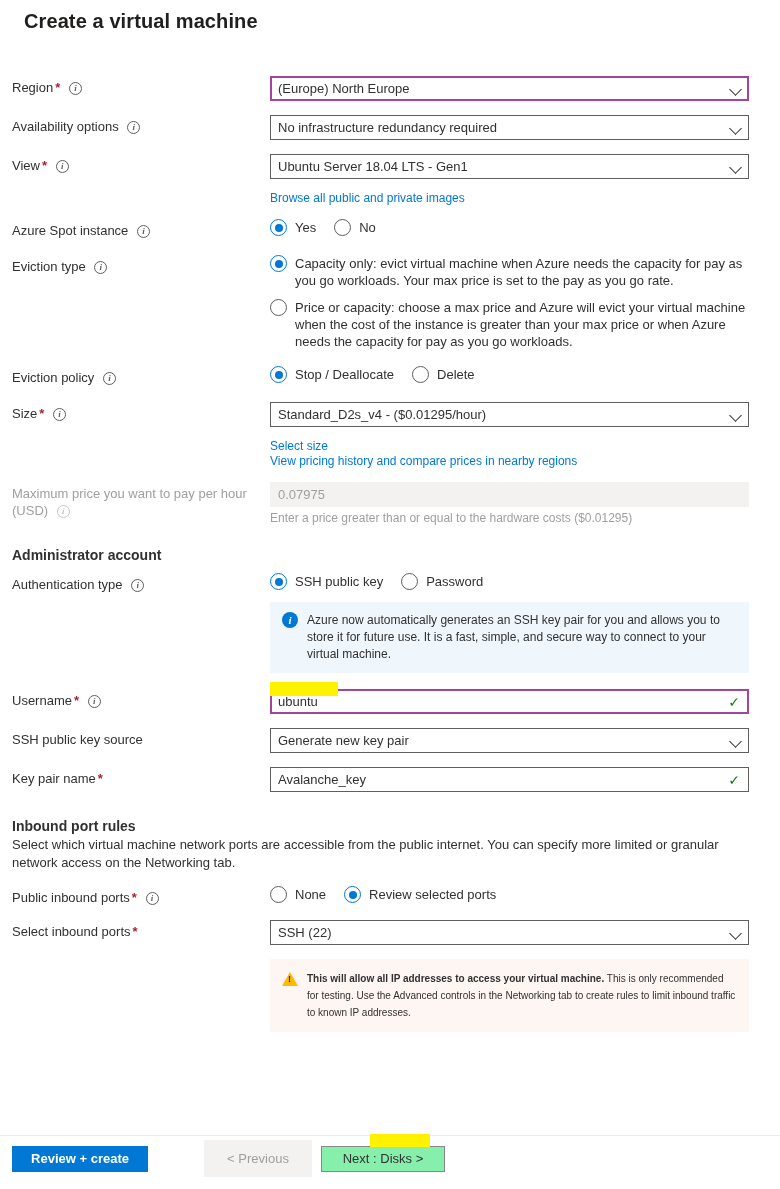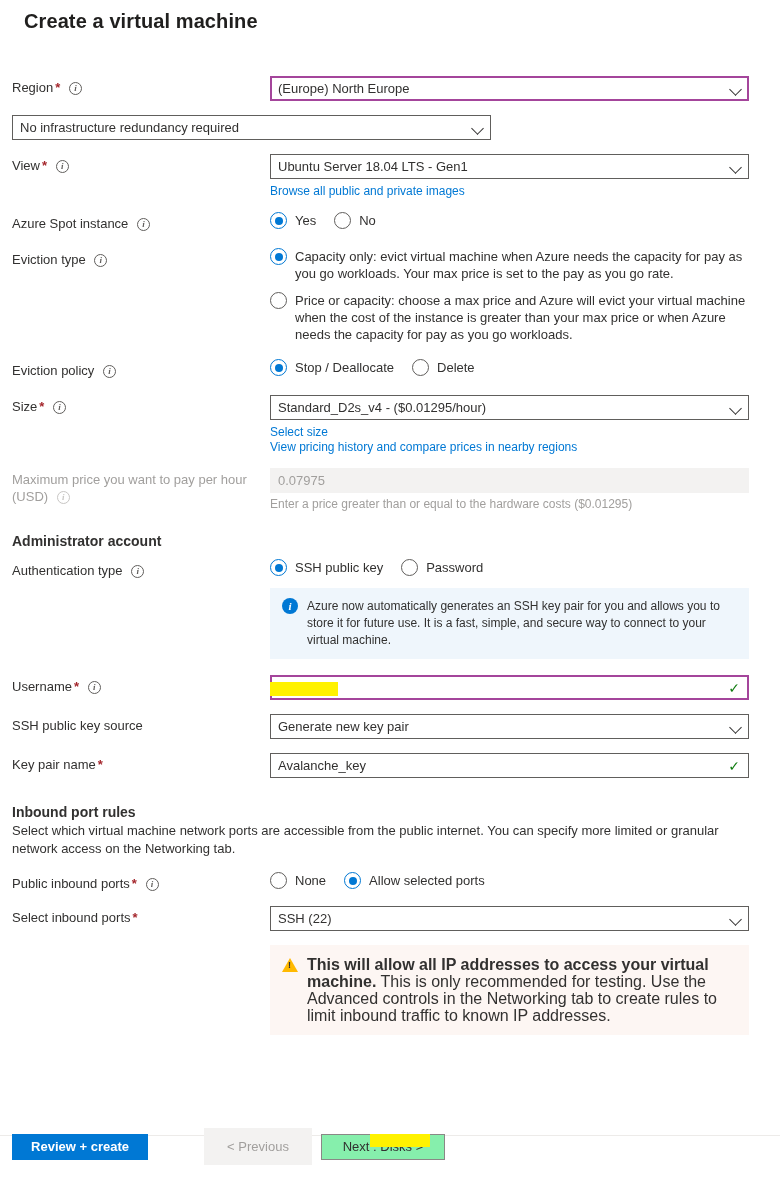--- a/index.html
+++ b/index.html
@@ -93,21 +93,21 @@
   .textbox.disabled {
     background: #f3f2f1;
     border-color: #f3f2f1;
     color: #a19f9d;
   }
   .link {
     color: #0078d4;
     font-size: 12px;
     text-decoration: none;
     display: inline-block;
-    margin-top: 5px;
+    margin-top: 12px;
     cursor: pointer;
   }
   .hint {
     color: #a19f9d;
     font-size: 12px;
     margin-top: 4px;
     display: block;
   }
   .radio-group { display: flex; flex-wrap: wrap; }
   .radio-item {
@@ -197,32 +197,32 @@
   }
   .warnbar .ic::after {
     content: "!";
     position: absolute;
     left: -2px; top: 2px;
     font-size: 9px;
     font-weight: bold;
     color: #323130;
     line-height: 10px;
   }
-  .warnbar .tx { font-size: 16px; line-height: 17px; color: #323130; }
+  .warnbar .tx { font-size: 10px; line-height: 17px; color: #323130; }
   .warnbar .tx b { font-weight: bold; }
   .footer-sep {
     position: absolute;
     left: 0; right: 0;
     bottom: 53px;
     border-top: 1px solid #edebe9;
   }
   .footer {
     position: absolute;
     left: 0; right: 0;
-    bottom: 16px;
+    bottom: 4px;
     height: 53px;
     display: flex;
     align-items: center;
     padding-left: 12px;
   }
   .btn-primary {
     background: #0078d4;
     color: #ffffff;
     border: none;
     height: 26px;
@@ -281,20 +281,24 @@
       </div>
       <div class="field">
         <div class="select outline-purple">
           <span>(Europe) North Europe</span>
           <span class="chev"></span>
         </div>
       </div>
     </div>
 
     <div class="row">
+      <div class="label">
+        <span>Availability options</span>
+        <span class="info">i</span>
+      </div>
       <div class="field">
         <div class="select">
           <span>No infrastructure redundancy required</span>
           <span class="chev"></span>
         </div>
       </div>
     </div>
 
     <div class="row">
       <div class="label">
@@ -466,21 +470,21 @@
         <span class="info">i</span>
       </div>
       <div class="field">
         <div class="radio-group">
           <div class="radio-item">
             <span class="radio"></span>
             <span class="radio-label">None</span>
           </div>
           <div class="radio-item">
             <span class="radio on"></span>
-            <span class="radio-label">Allow selected ports</span>
+            <span class="radio-label">Review selected ports</span>
           </div>
         </div>
       </div>
     </div>
 
     <div class="row" style="margin-top:14px;">
       <div class="label">
         <span>Select inbound ports</span><span class="req">*</span>
       </div>
       <div class="field">

